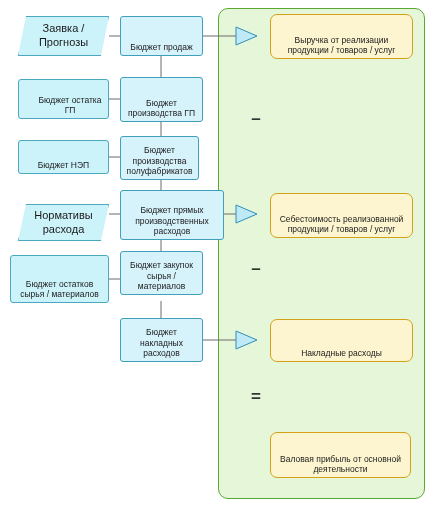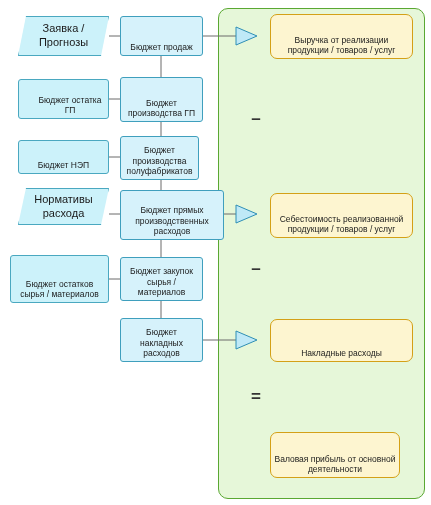--- a/index.html
+++ b/index.html
@@ -122,21 +122,21 @@
   </div>
 
   <div class="node src" style="left:18px; top:79px; width:91px; height:40px;padding-left:16px;">
     <span>Бюджет остатка ГП</span>
   </div>
 
   <div class="node src" style="left:18px; top:140px; width:91px; height:34px;">
     <span>Бюджет НЭП</span>
   </div>
 
-  <div class="para-wrap" style="left:18px; top:188px; width:91px; height:37px;">
+  <div class="para-wrap" style="left:18px; top:204px; width:91px; height:37px;">
     <div class="parallelogram" style="left:0; top:0; width:91px; height:37px;">Нормативы расхода</div>
   </div>
 
   <div class="node src" style="left:10px; top:255px; width:99px; height:48px;">
     <span>Бюджет остатков сырья / материалов</span>
   </div>
 
   <div class="node budget" style="left:120px; top:16px; width:83px; height:40px;">
     <span>Бюджет продаж</span>
   </div>
@@ -146,21 +146,21 @@
   </div>
 
   <div class="node budget" style="left:120px; top:136px; width:79px; height:44px;">
     <span>Бюджет производства полуфабрикатов</span>
   </div>
 
   <div class="node budget" style="left:120px; top:190px; width:104px; height:50px;">
     <span>Бюджет прямых производственных расходов</span>
   </div>
 
-  <div class="node budget" style="left:120px; top:257px; width:83px; height:44px;">
+  <div class="node budget" style="left:120px; top:251px; width:83px; height:44px;">
     <span>Бюджет закупок сырья / материалов</span>
   </div>
 
   <div class="node budget" style="left:120px; top:318px; width:83px; height:44px;">
     <span>Бюджет накладных расходов</span>
   </div>
 
   <div class="node result" style="left:270px; top:14px; width:143px; height:45px;">
     <span>Выручка от реализации продукции / товаров / услуг</span>
   </div>
@@ -172,17 +172,17 @@
   </div>
 
   <div class="op" style="left:241px; top:260px; width:30px;">–</div>
 
   <div class="node result" style="left:270px; top:319px; width:143px; height:43px;">
     <span>Накладные расходы</span>
   </div>
 
   <div class="op" style="left:241px; top:388px; width:30px;">=</div>
 
-  <div class="node result" style="left:270px; top:432px; width:130px; height:46px;">
+  <div class="node result" style="left:270px; top:432px; width:141px; height:46px;">
     <span>Валовая прибыль от основной деятельности</span>
   </div>
 
 </div>
 
 </body></html>

